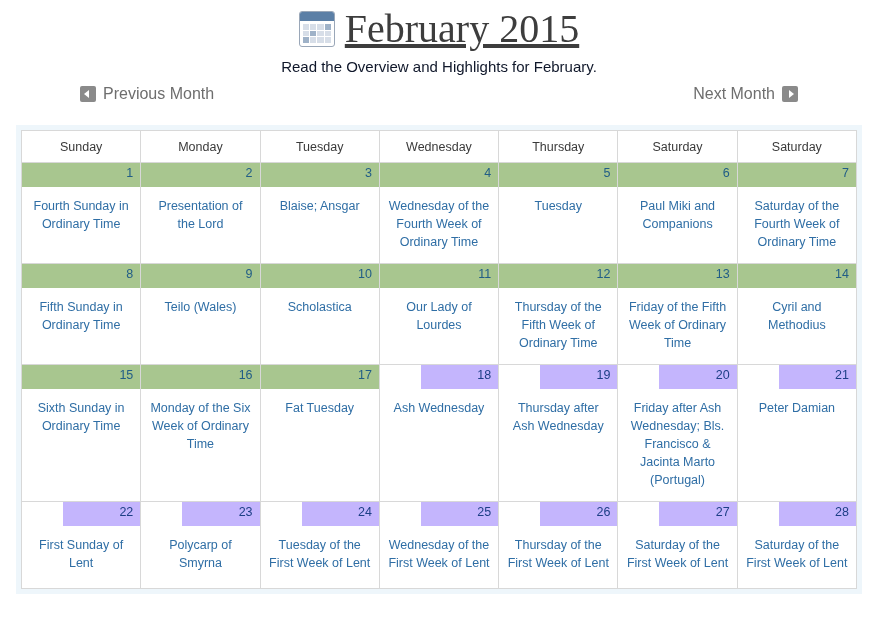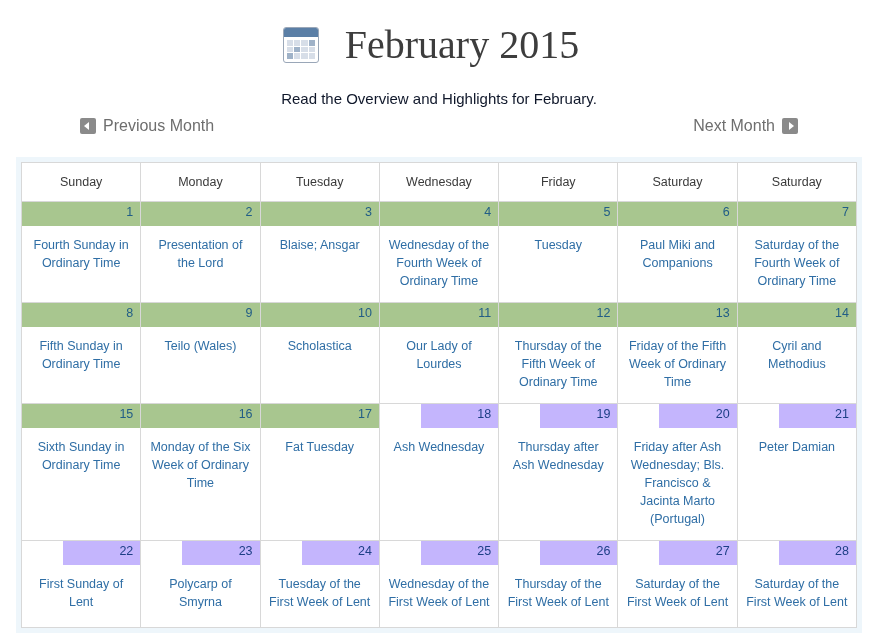--- a/index.html
+++ b/index.html
@@ -42,27 +42,28 @@
     grid-template-columns: repeat(4, 1fr);
     grid-template-rows: repeat(3, 1fr);
     gap: 1px;
   }
   .cal-icon .grid i {
     background: #d7dee8;
     display: block;
   }
   .cal-icon .grid i.dark { background: #9fb2c8; }
   h1.month-title {
-    margin: 16px;
+    margin: 0;
     font-family: "Liberation Serif", serif;
     font-size: 40px;
     font-weight: normal;
     color: #3d3d3d;
     letter-spacing: 0px;
     line-height: 46px;
+    text-decoration: underline;
   }
   .overview-link {
     text-align: center;
     margin-top: 6px;
     font-size: 15px;
     color: #2f6ea5;
     text-decoration: none;
   }
   .overview-link a {
     color: #0f172a;
@@ -118,21 +119,21 @@
     border-collapse: collapse;
     table-layout: fixed;
     background: #ffffff;
   }
   table.cal th {
     font-size: 12.5px;
     font-weight: normal;
     color: #3a3a3a;
     background: #ffffff;
     border: 1px solid #d8d8d8;
-    height: 39px;
+    height: 32px;
     text-align: center;
   }
   td.daycell {
     border: 1px solid #d8d8d8;
     vertical-align: top;
     padding: 0;
     background: #ffffff;
   }
   .num-bar {
     height: 24px;
@@ -201,21 +202,21 @@
   </div>
 
   <div class="cal-wrap">
     <table class="cal">
       <thead>
         <tr>
           <th>Sunday</th>
           <th>Monday</th>
           <th>Tuesday</th>
           <th>Wednesday</th>
-          <th>Friday</th>
+          <th>Thursday</th>
           <th>Saturday</th>
           <th>Saturday</th>
         </tr>
       </thead>
       <tbody>
           <tr>
             <td class="daycell">
               <div class="num-bar num-green">1</div>
               <div class="cell-body"><a href="#">Fourth Sunday in Ordinary Time</a></div>
             </td>

